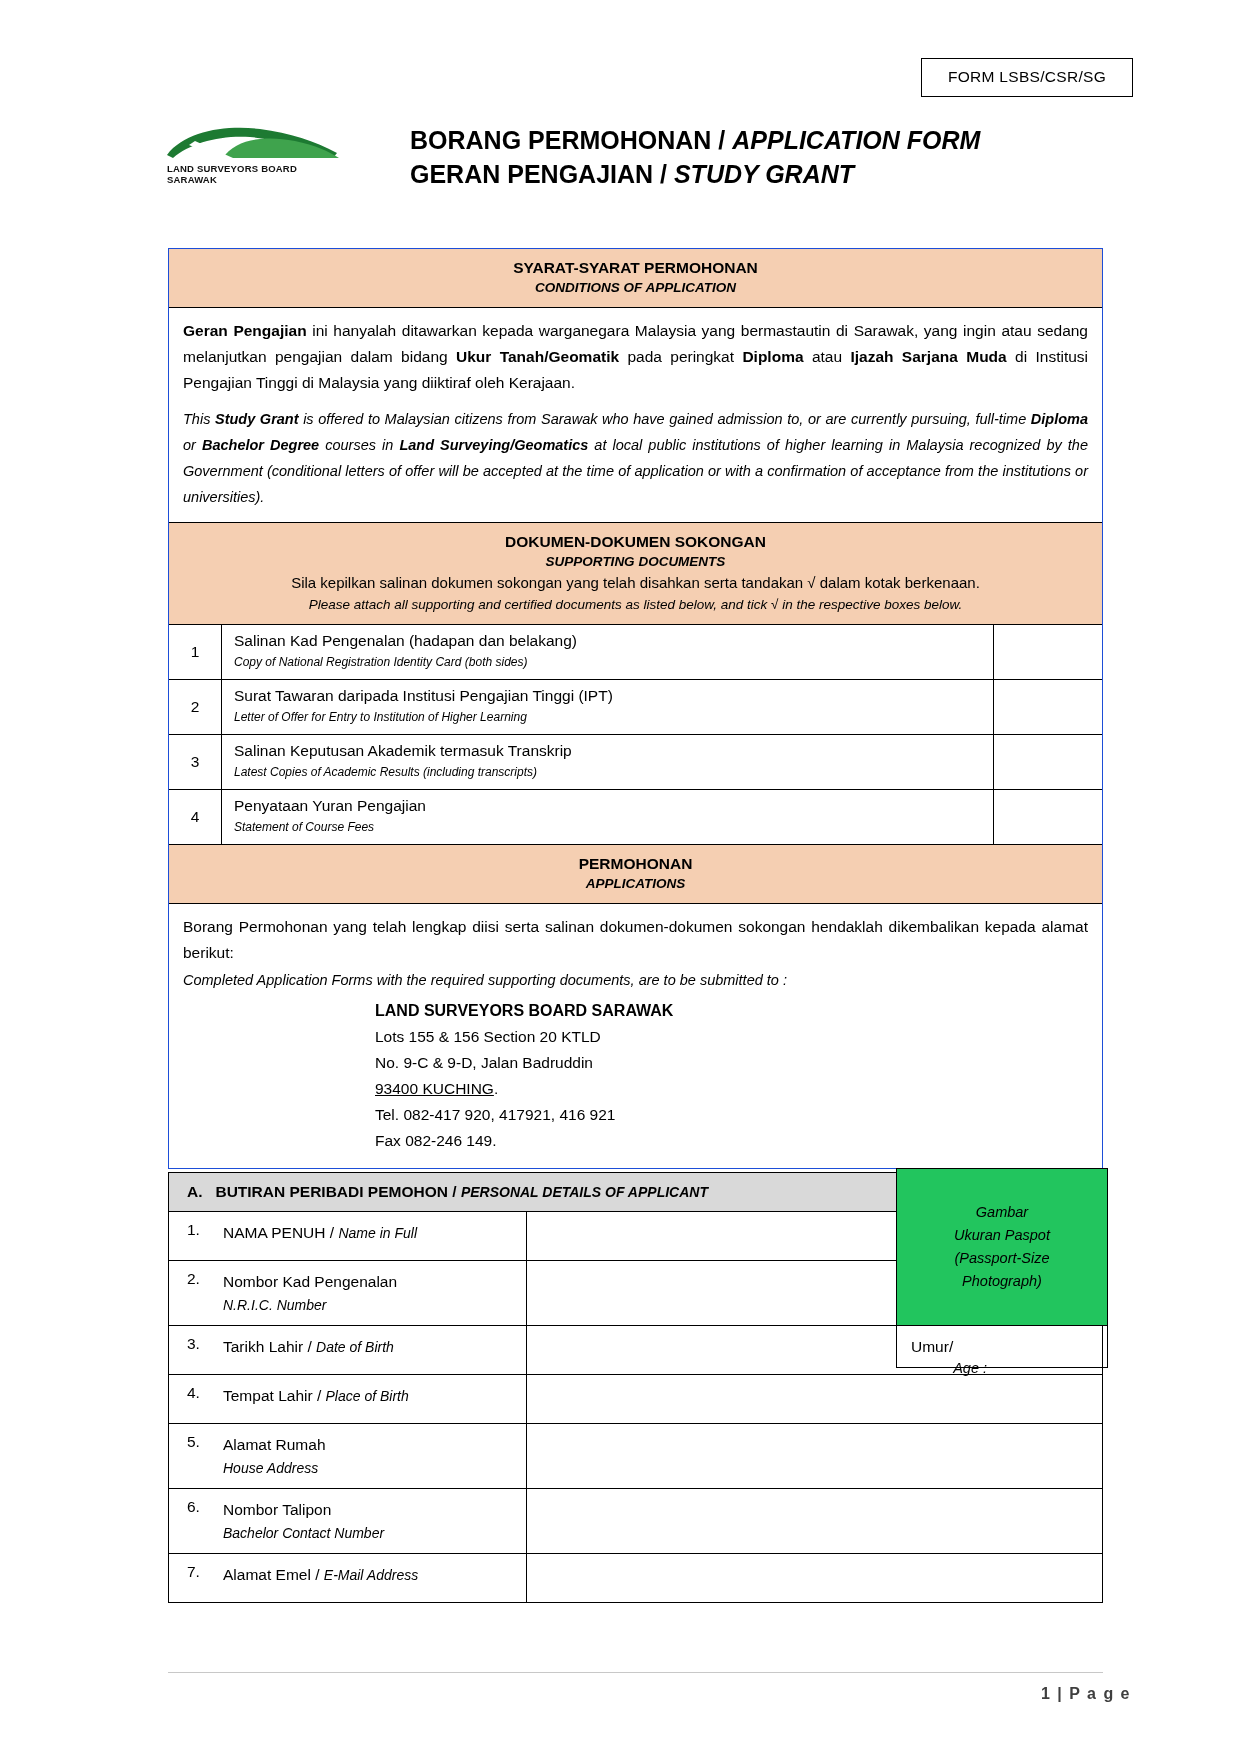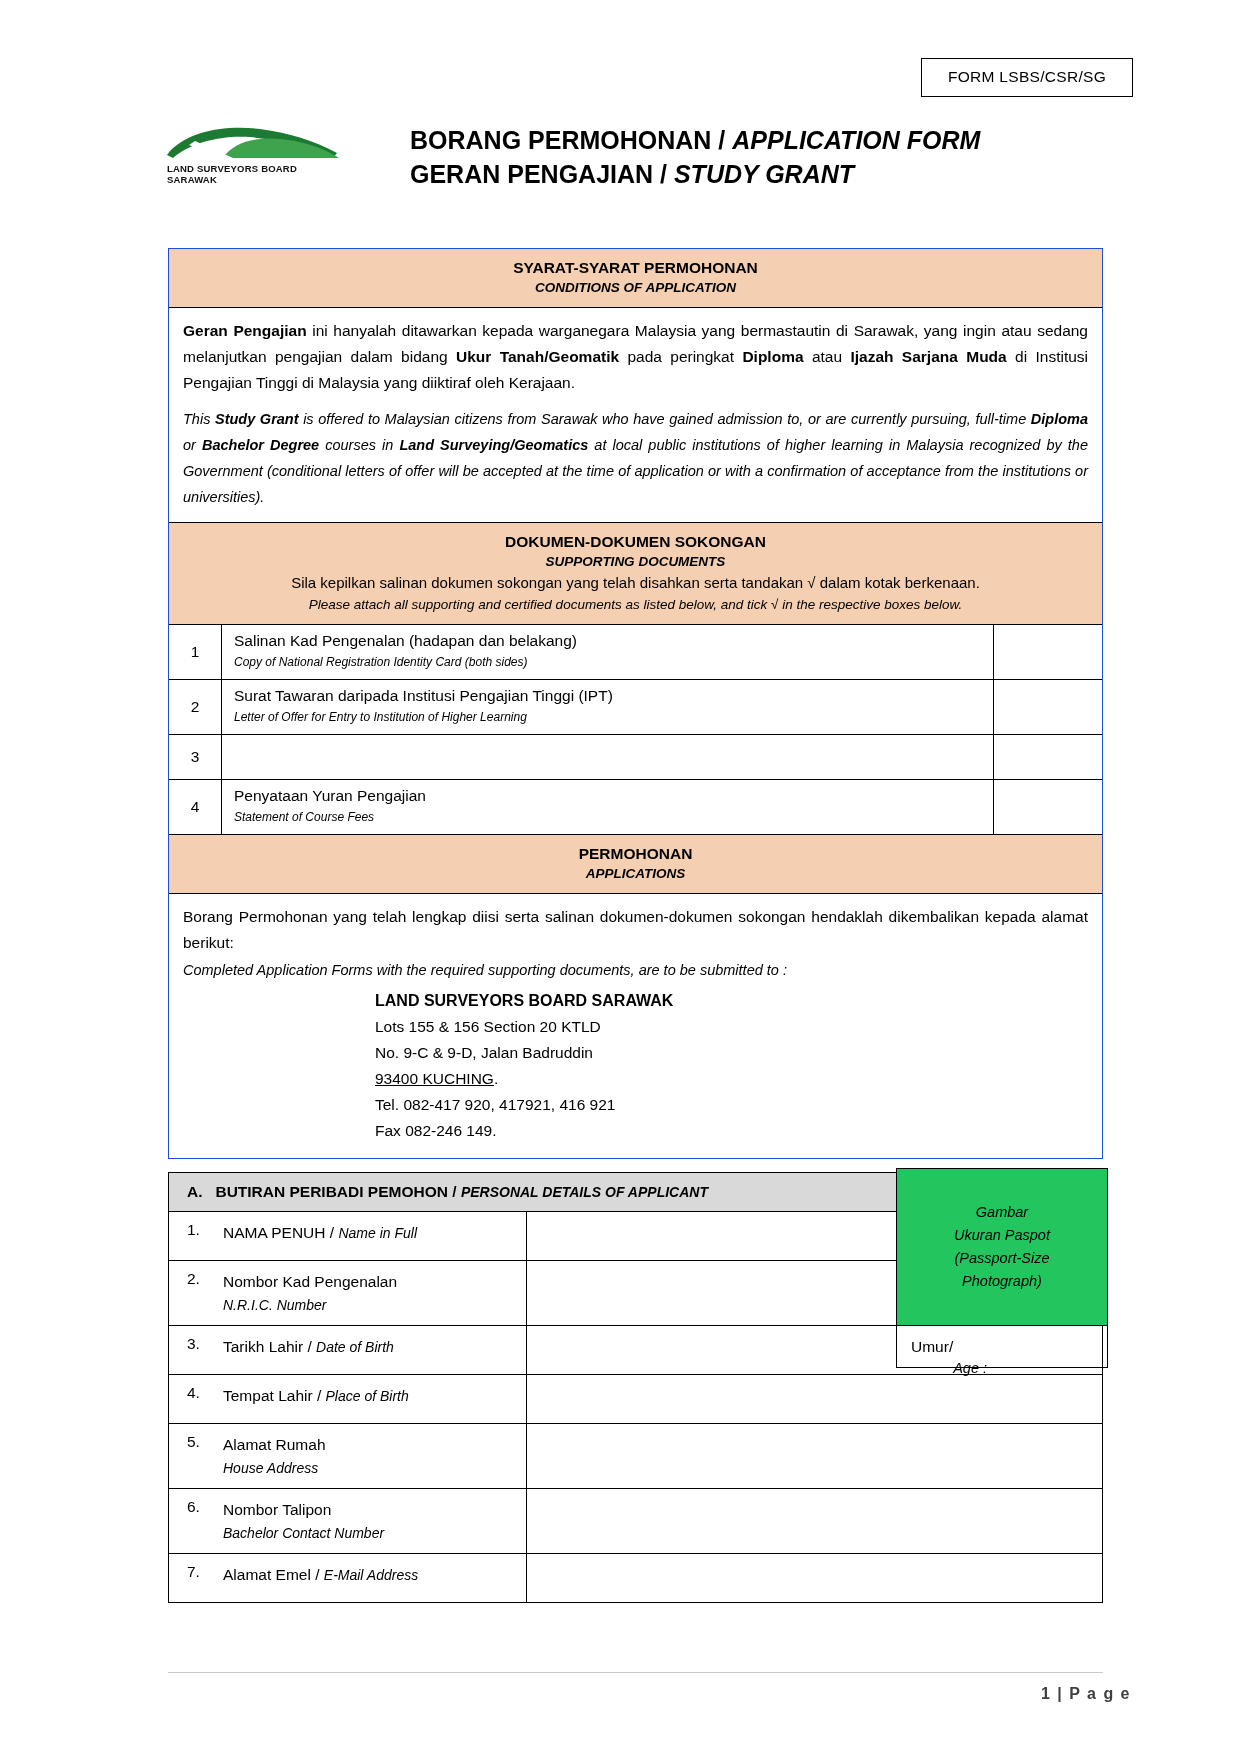--- a/index.html
+++ b/index.html
@@ -377,20 +377,22 @@
       <div class="doc-text">
         <span class="bm">Surat Tawaran daripada Institusi Pengajian Tinggi (IPT)</span>
         <span class="en">Letter of Offer for Entry to Institution of Higher Learning</span>
       </div>
       <div class="doc-tick"></div>
     </div>
 
     <div class="doc-row">
       <div class="doc-num">3</div>
       <div class="doc-text">
+        <span class="bm">Salinan Keputusan Akademik termasuk Transkrip</span>
+        <span class="en">Latest Copies of Academic Results (including transcripts)</span>
       </div>
       <div class="doc-tick"></div>
     </div>
 
     <div class="doc-row">
       <div class="doc-num">4</div>
       <div class="doc-text">
         <span class="bm">Penyataan Yuran Pengajian</span>
         <span class="en">Statement of Course Fees</span>
       </div>

